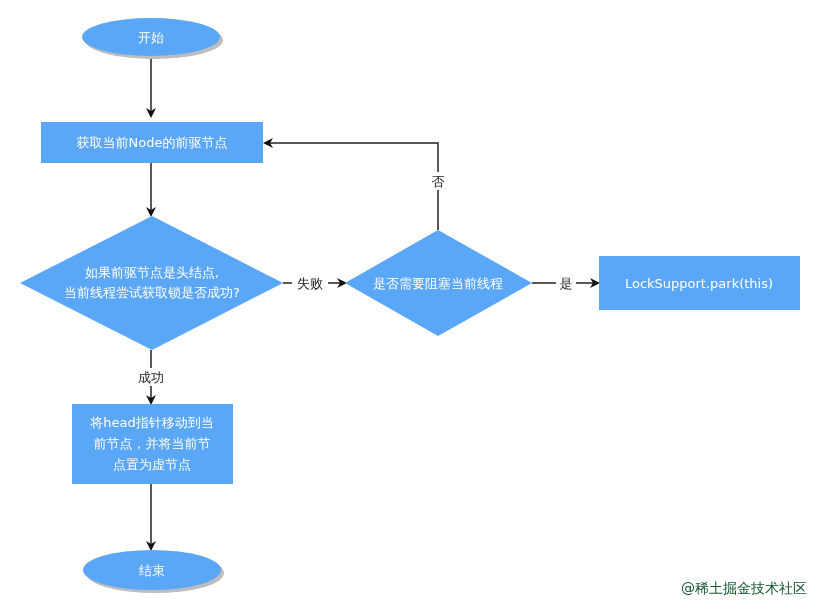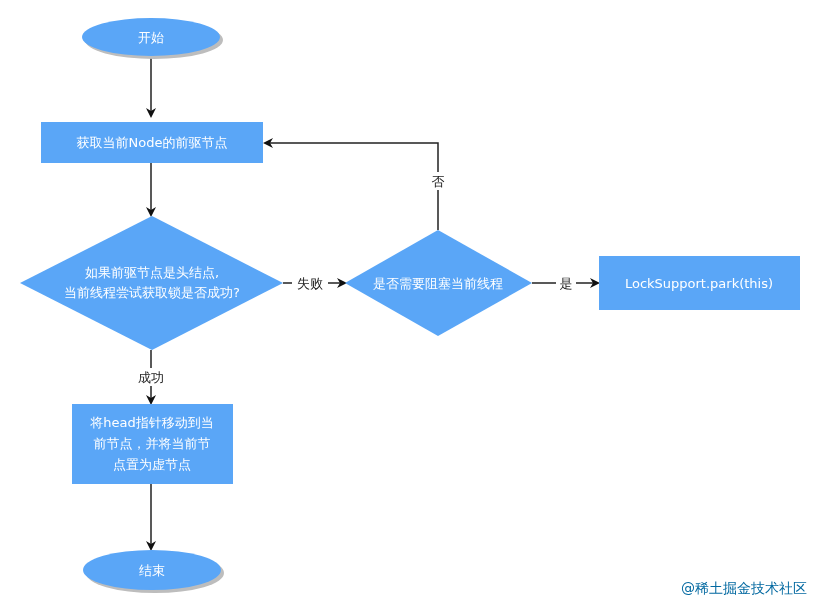--- a/index.html
+++ b/index.html
@@ -1,20 +1,20 @@
 <!DOCTYPE html>
 <html><head>
 <meta charset="utf-8">
 <style>
   html, body { margin:0; padding:0; background:#ffffff; }
   body { width:821px; height:612px; position:relative; overflow:hidden; font-family:"DejaVu Sans", sans-serif; }
   svg { position:absolute; left:0; top:0; }
   .node-text { fill:#ffffff; font-size:13px; font-family:"DejaVu Sans", sans-serif; }
   .edge-label { fill:#222222; font-size:13px; font-family:"DejaVu Sans", sans-serif; }
-  .watermark { position:absolute; right:14px; bottom:14px; color:#0369a1; font-size:14px; font-family:"DejaVu Sans", sans-serif; }
+  .watermark { position:absolute; right:14px; bottom:14px; color:#14532d; font-size:14px; font-family:"DejaVu Sans", sans-serif; }
 </style>
 </head>
 <body>
 
 <svg width="821" height="612" viewBox="0 0 821 612">
   <defs>
     <marker id="arrow" markerWidth="10" markerHeight="10" refX="8" refY="5" orient="auto" markerUnits="userSpaceOnUse">
       <path d="M0,0 L10,5 L0,10 L3,5 Z" fill="#111"></path>
     </marker>
   </defs>

